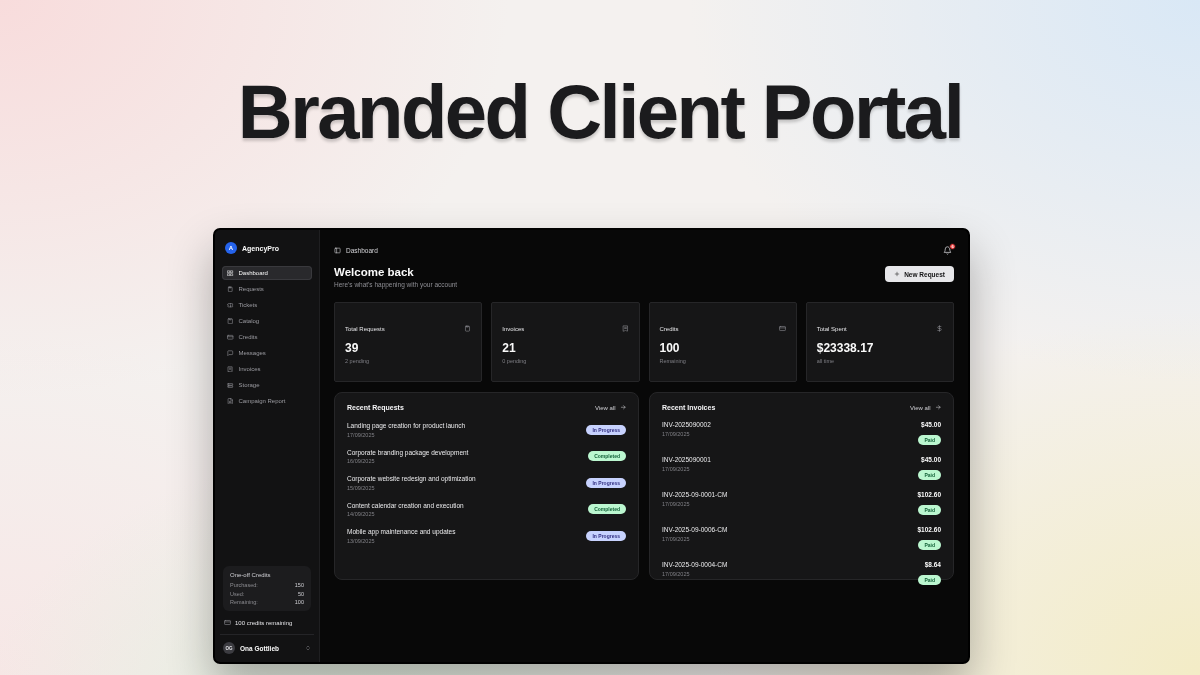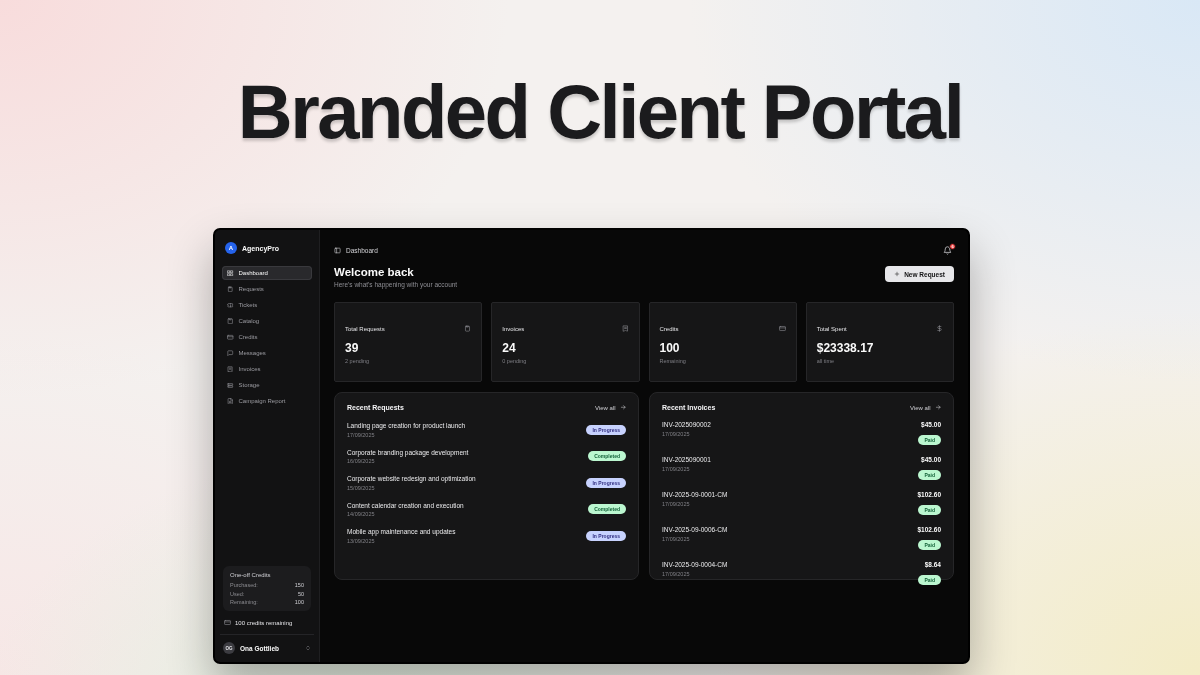--- a/index.html
+++ b/index.html
@@ -296,21 +296,21 @@
         <div class="stat-sub">2 pending</div>
       </div>
       <div class="stat-card">
         <div class="stat-head">
           <span class="stat-label">Invoices</span>
           <svg class="icon-muted" viewBox="0 0 24 24">
               <path d="M5 3h14v18l-2.5-2-2.5 2-2-2-2 2-2.5-2L5 21z"></path>
               <path d="M9 8h6M9 12h6"></path>
             </svg>
         </div>
-        <div class="stat-value">24</div>
+        <div class="stat-value">21</div>
         <div class="stat-sub">0 pending</div>
       </div>
       <div class="stat-card">
         <div class="stat-head">
           <span class="stat-label">Credits</span>
           <svg class="icon-muted" viewBox="0 0 24 24">
               <rect x="2" y="5" width="20" height="14" rx="2"></rect>
               <path d="M2 10h20"></path>
             </svg>
         </div>

